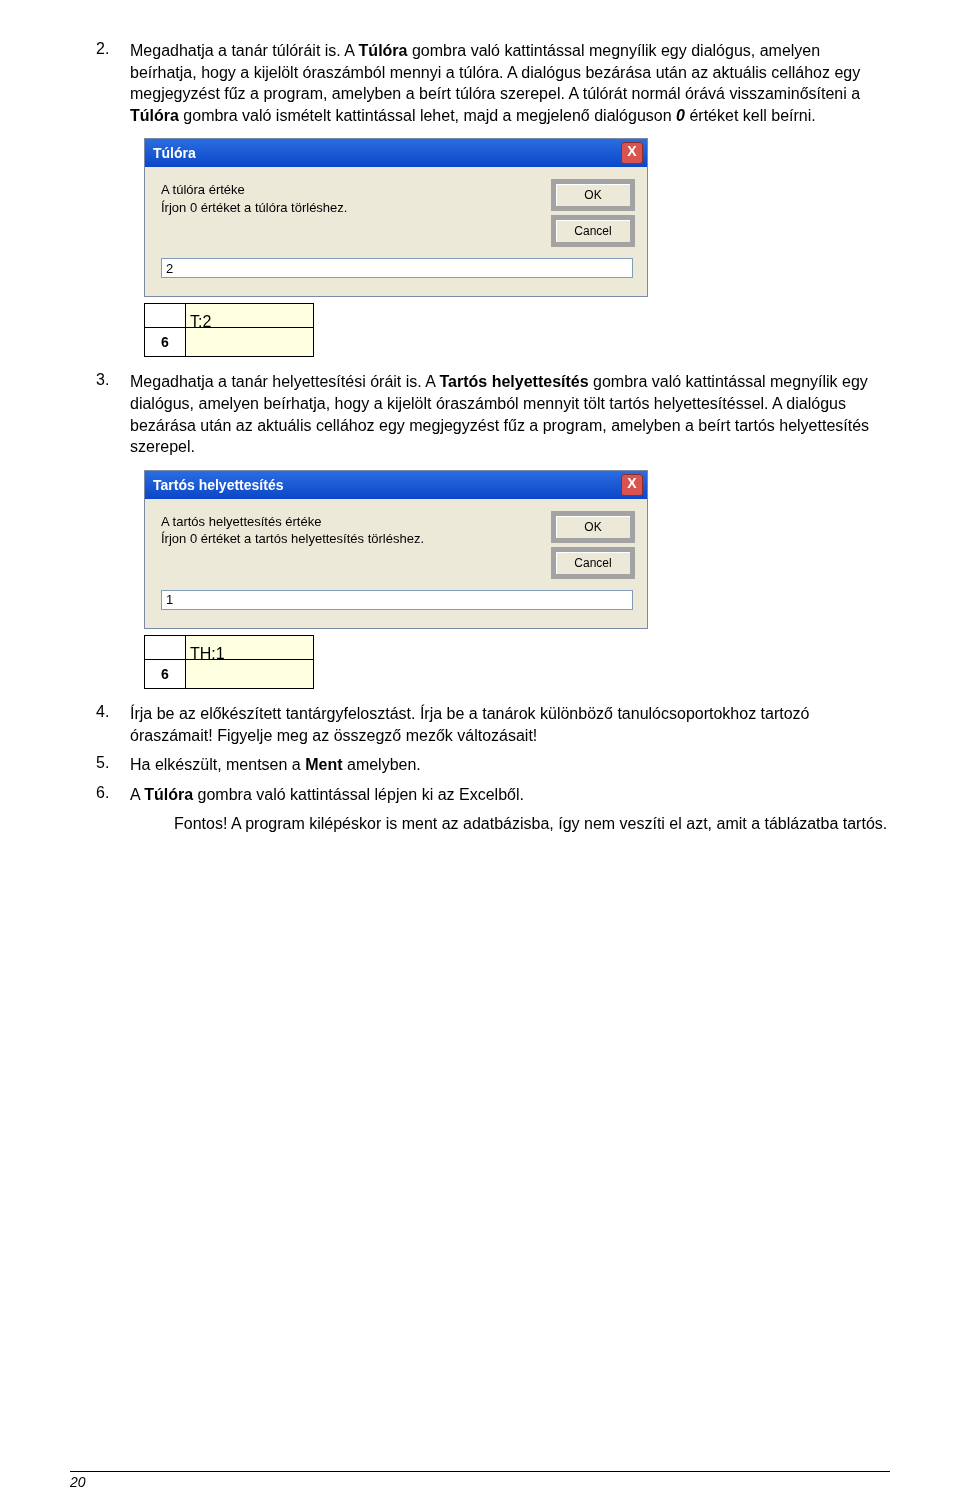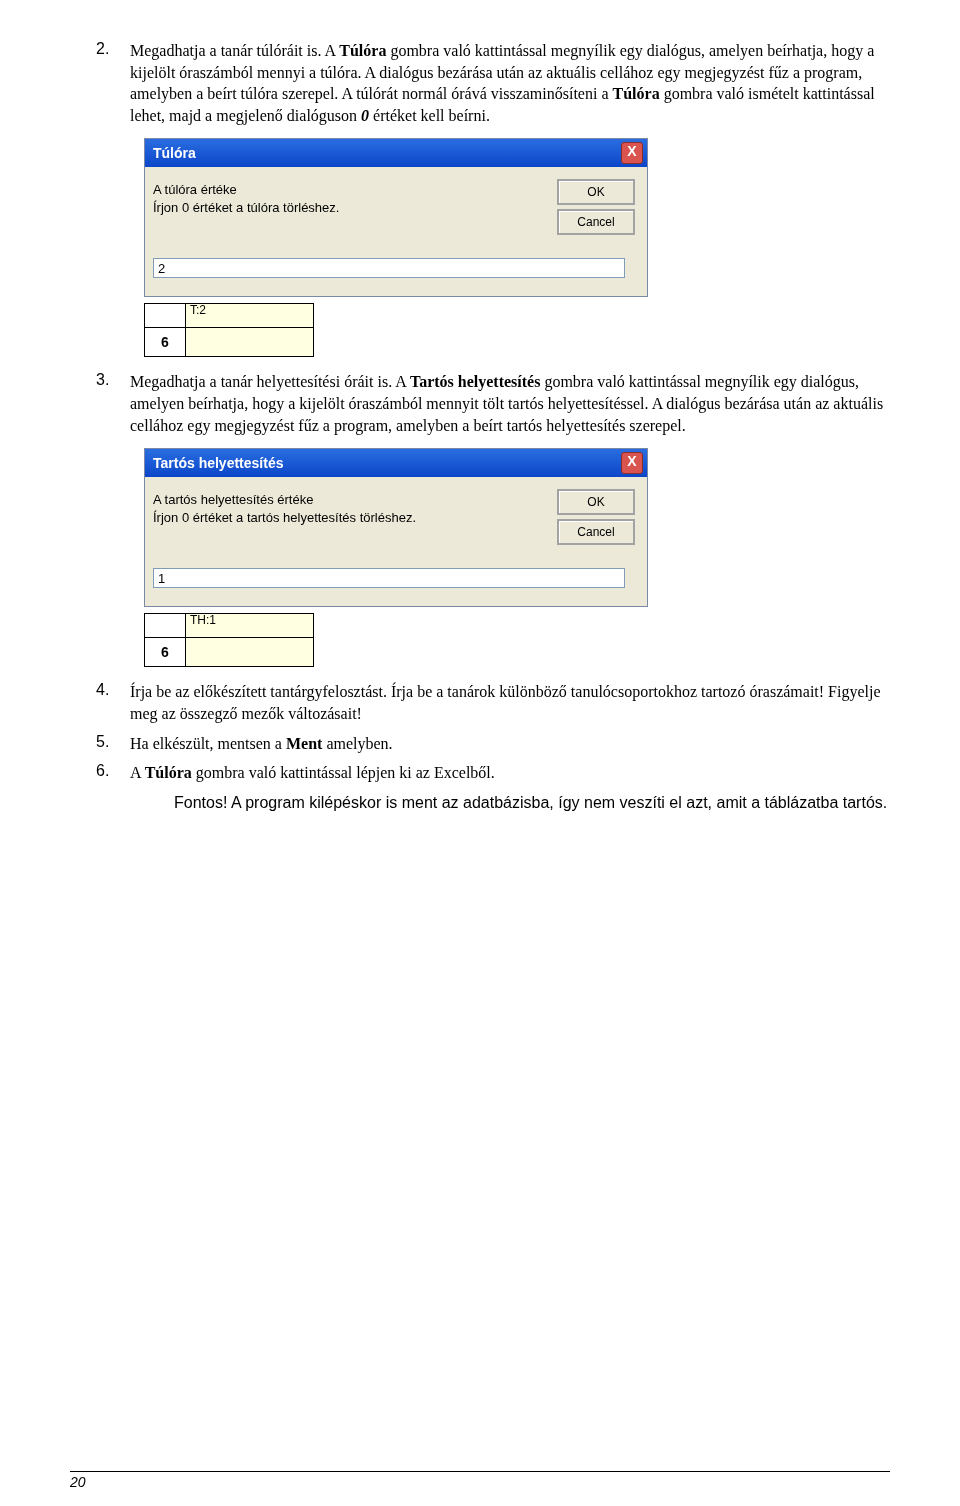--- a/index.html
+++ b/index.html
@@ -22,21 +22,20 @@
   }
   .li-num {
     width: 34px;
     flex-shrink: 0;
     font-size: 16px;
   }
   .li-body {
     flex: 1;
     font-size: 16px;
     line-height: 1.35;
-    font-family: Liberation Serif, serif;
   }
   .li-body .bold { font-weight: bold; }
   .li-body .ital { font-style: italic; font-weight: bold; }
 
   
   .dlg-block {
     margin: 12px 0 14px 48px;
   }
   .dlg {
     width: 502px;
@@ -60,40 +59,40 @@
     border: 1px solid #8b2e2b;
     border-radius: 3px;
     color: #fff;
     font-weight: bold;
     font-size: 14px;
     line-height: 16px;
     text-align: center;
     cursor: pointer;
   }
   .dlg-body {
-    padding: 14px 12px 18px 8px;
+    padding: 14px 12px 18px 16px;
     position: relative;
   }
   .dlg-texts {
     font-size: 13px;
     line-height: 1.35;
     margin-bottom: 42px;
     width: 280px;
   }
   .dlg-btns {
     position: absolute;
     top: 12px;
     right: 12px;
   }
   .dlg-btn {
     width: 74px;
     height: 22px;
     margin-bottom: 4px;
     background: #ece9d8;
-    border: 2px solid #a3a3a3;
+    border: 5px solid #a3a3a3;
     font-size: 12px;
     display: flex;
     align-items: center;
     justify-content: center;
     cursor: pointer;
     box-shadow: inset 1px 1px 0 #fff;
   }
   .dlg-input {
     width: 472px;
     height: 20px;
@@ -129,23 +128,23 @@
   }
   .cell-right {
     flex:1;
     border-bottom: 1px solid #000;
     position: relative;
   }
   .tag {
     position: absolute;
     top: -9px;
     left: 2px;
-    font-size: 12px;
+    font-size: 16px;
     background: transparent;
-    padding: 8px 2px;
+    padding: 18px 2px;
   }
   .tag-line {
     position: absolute;
     top: 0;
     left: -1px;
     width: 1px;
     height: 10px;
     background: #000;
   }
   .cell-row2 {

